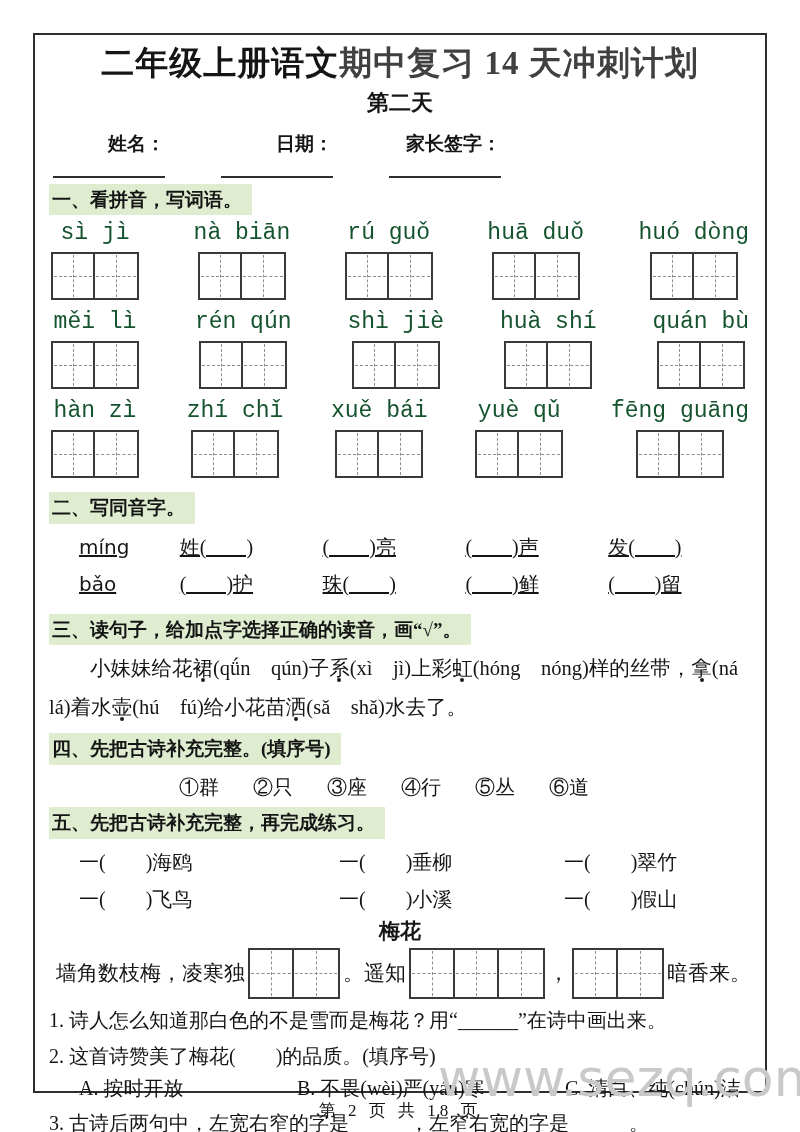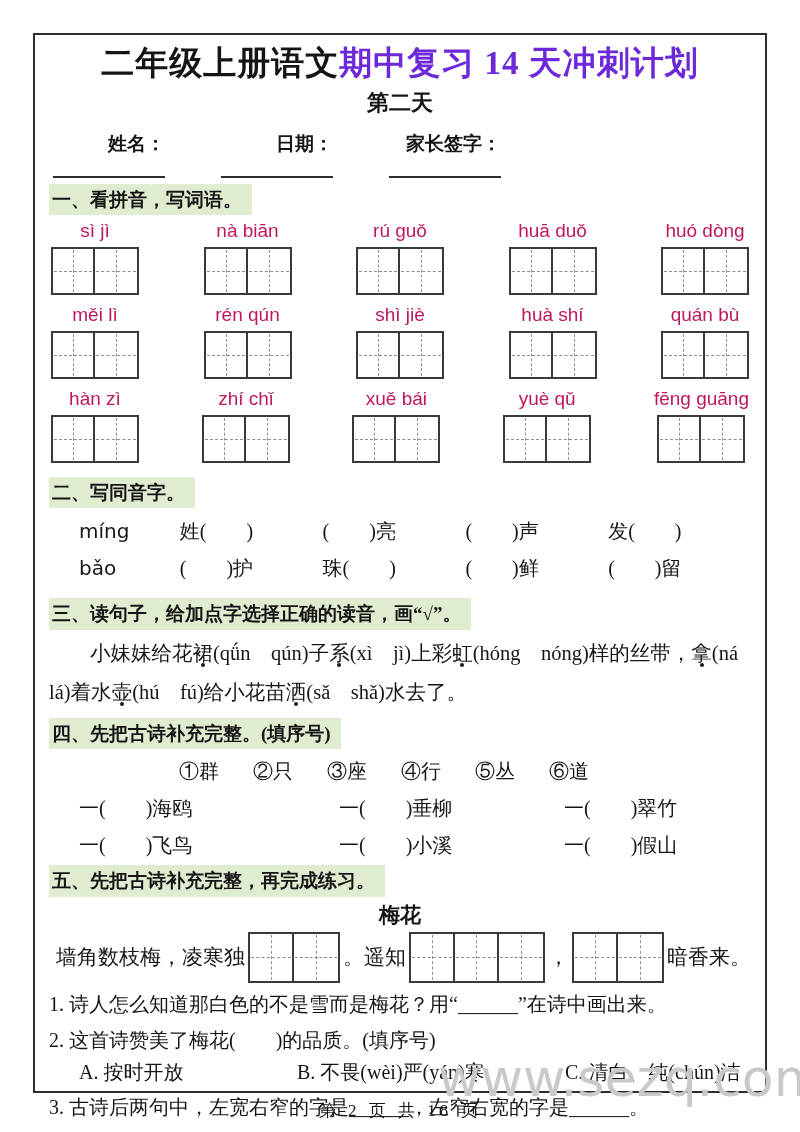--- a/index.html
+++ b/index.html
@@ -7,43 +7,43 @@
   .page {
     position:relative; width:800px; height:1132px; margin:0 auto;
     background:#ffffff; overflow:hidden;
     font-family:"Liberation Serif", serif; color:#151515;
   }
   .frame {
     position:absolute; left:33px; top:33px; width:734px; height:1060px;
     border:2px solid #2e2e2e; padding:10px 14px 0 14px;
   }
   .title { text-align:center; font-size:33px; font-weight:900; letter-spacing:1px; line-height:1.15; white-space:nowrap; }
-  .t-red { color:#6d28d9; }
+  .t-red { color:#404040; }
   .subtitle { text-align:center; font-size:22px; font-weight:700; margin-top:5px; }
   .fields { display:flex; margin-top:13px; font-size:19px; font-weight:700; }
   .field { display:flex; align-items:flex-end;flex-direction:column; }
   .field + .field { margin-left:52px; }
   .blank { display:inline-block; width:112px; border-bottom:2px solid #2e2e2e; height:1.1em; margin-left:4px; }
   .sec-head {
     display:inline-block; background:#dfeccf; font-size:19px; font-weight:700;
     padding:3px 10px 3px 3px; margin-top:6px; line-height:1.35;
   }
   
   .s1-row { display:flex; justify-content:space-between; margin:4px 2px 6px 2px; }
   .s1-col { text-align:center; }
-  .pinyin { font-family:Liberation Sans, sans-serif; font-size:19px; color:#be185d; margin-bottom:3px; line-height:1.3; }
+  .pinyin { font-family:Liberation Mono, monospace; font-size:23px; color:#14532d; margin-bottom:3px; line-height:1.3; }
   .tzg { display:inline-flex; border:2px solid #3a3a3a; background:#fff; }
   .tzg-cell { position:relative; width:42px; height:44px; border-right:2px solid #3a3a3a; }
   .tzg-cell:last-child { border-right:none; }
   .tzg-cell::before { content:''; position:absolute; left:1px; right:1px; top:50%; border-top:1px dashed #8d8d8d; }
   .tzg-cell::after  { content:''; position:absolute; top:1px; bottom:1px; left:50%; border-left:1px dashed #8d8d8d; }
   .tzg.big .tzg-cell { width:44px; height:47px; }
   
   .s2-rows { margin-top:4px; }
-  .s2-row { display:flex; align-items:baseline; font-size:20px; margin:10px 0; }
+  .s2-row { display:flex; align-items:baseline; font-size:20px; margin:10px 0;text-decoration:underline; }
   .s2-pinyin { width:133px; padding-left:30px; font-family:"DejaVu Sans", sans-serif; font-size:20px; }
   .s2-item { width:146px; }
   
   .s3-sentence { font-size:20.5px; line-height:1.9; text-indent:2em; margin:4px 0 0 0; }
   .dot { position:relative; }
   .dot::after { content:''; position:absolute; left:50%; margin-left:-2px; bottom:-3px; width:4px; height:4px; border-radius:50%; background:#1c1c1c; }
   
   .s4-options { display:flex; gap:34px; padding-left:130px; font-size:20px; margin-top:9px; }
   .s4-row { display:flex; font-size:20px; margin-top:10px; padding-left:30px; }
   .s4-item:nth-child(1) { width:260px; }
@@ -189,36 +189,36 @@
       <span class="sec-head">四、先把古诗补充完整。(填序号)</span>
     </div>
     <div class="s4-options" id="s4-options">
         <span class="s4-opt">①群</span>
         <span class="s4-opt">②只</span>
         <span class="s4-opt">③座</span>
         <span class="s4-opt">④行</span>
         <span class="s4-opt">⑤丛</span>
         <span class="s4-opt">⑥道</span>
       </div>
+    <div>
+      <span class="sec-head">五、先把古诗补充完整，再完成练习。</span>
+    </div>
+
     <div id="s4-rows">
         <div class="s4-row">
           <span class="s4-item">一(　　)海鸥</span>
           <span class="s4-item">一(　　)垂柳</span>
           <span class="s4-item">一(　　)翠竹</span>
         </div>
         <div class="s4-row">
           <span class="s4-item">一(　　)飞鸟</span>
           <span class="s4-item">一(　　)小溪</span>
           <span class="s4-item">一(　　)假山</span>
         </div>
       </div>
-
-    <div>
-      <span class="sec-head">五、先把古诗补充完整，再完成练习。</span>
-    </div>
     <div class="poem-title">梅花</div>
     <div class="poem-line" id="poem-line">
         <span class="poem-text">墙角数枝梅，凌寒独</span>
         <span class="tzg big">
           <span class="tzg-cell"></span>
           <span class="tzg-cell"></span>
         </span>
         <span class="poem-text">。遥知</span>
         <span class="tzg big">
           <span class="tzg-cell"></span>

